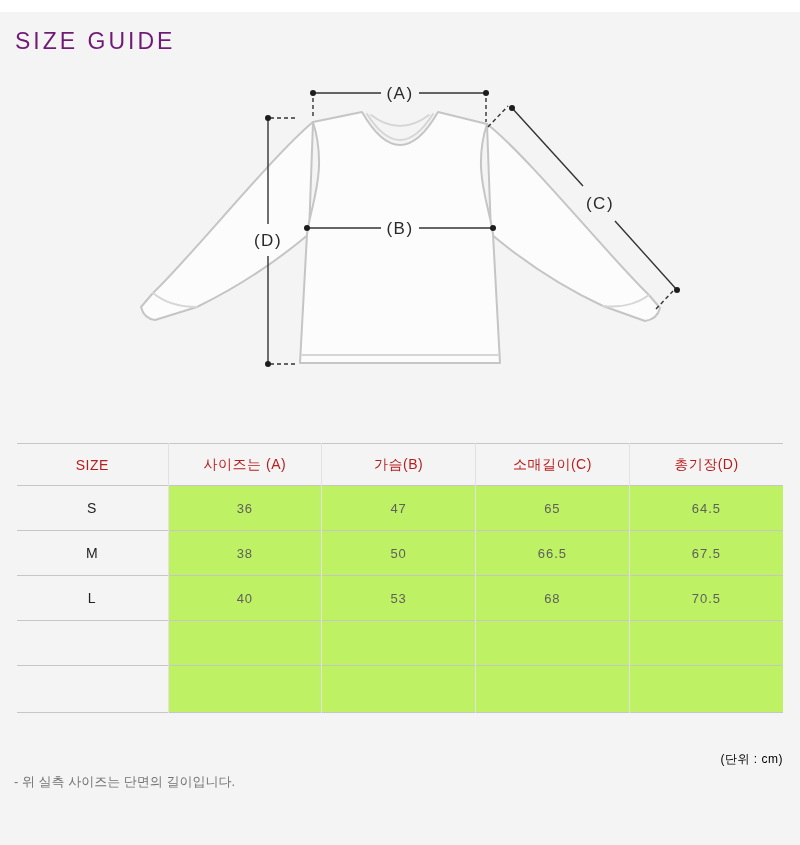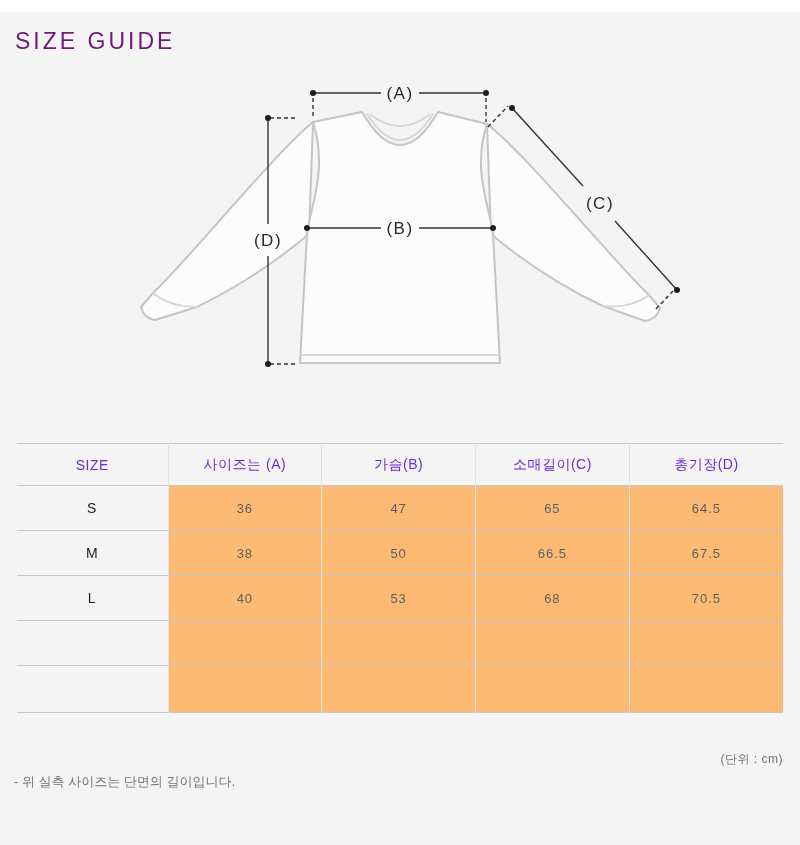--- a/index.html
+++ b/index.html
@@ -28,31 +28,31 @@
     position:absolute;left:17px;top:443px;width:766px;
     border-collapse:collapse;table-layout:fixed;
   }
   .size-table col.c-size{width:151px;}
   .size-table tr{border-top:1px solid #c6c6c6;}
   .size-table tr.last-row{border-bottom:1px solid #c6c6c6;}
   .size-table th,.size-table td{
     padding:0;text-align:center;vertical-align:middle;
     font-weight:normal;
   }
-  .size-table th{height:41px;font-size:14px;color:#6d28d9;letter-spacing:0.5px;}
+  .size-table th{height:41px;font-size:14px;color:#b91c1c;letter-spacing:0.5px;}
   .size-table td{height:44px;}
   .size-table tr.last-row td{height:46px;}
   .size-table th:not(:first-child),
   .size-table td:not(:first-child){border-left:1px solid #e1e1e1;}
-  .size-table tbody td:not(:first-child){background:#fdba74;}
+  .size-table tbody td:not(:first-child){background:#bef264;}
   .size-table td.size-cell{font-size:14px;color:#222222;letter-spacing:1px;}
   .size-table td.value-cell{font-size:13px;color:#5f5f5f;letter-spacing:1px;}
   .unit-label{
     position:absolute;right:17px;top:751px;
-    font-size:12px;color:#737373;letter-spacing:0.5px;text-align:right;
+    font-size:12px;color:#000000;letter-spacing:0.5px;text-align:right;
   }
   .notes{
     position:absolute;left:14px;top:770px;width:772px;
     font-size:13px;color:#737373;line-height:24px;
   }
 </style>
 </head>
 <body>
 
 <div class="top-strip"></div>

